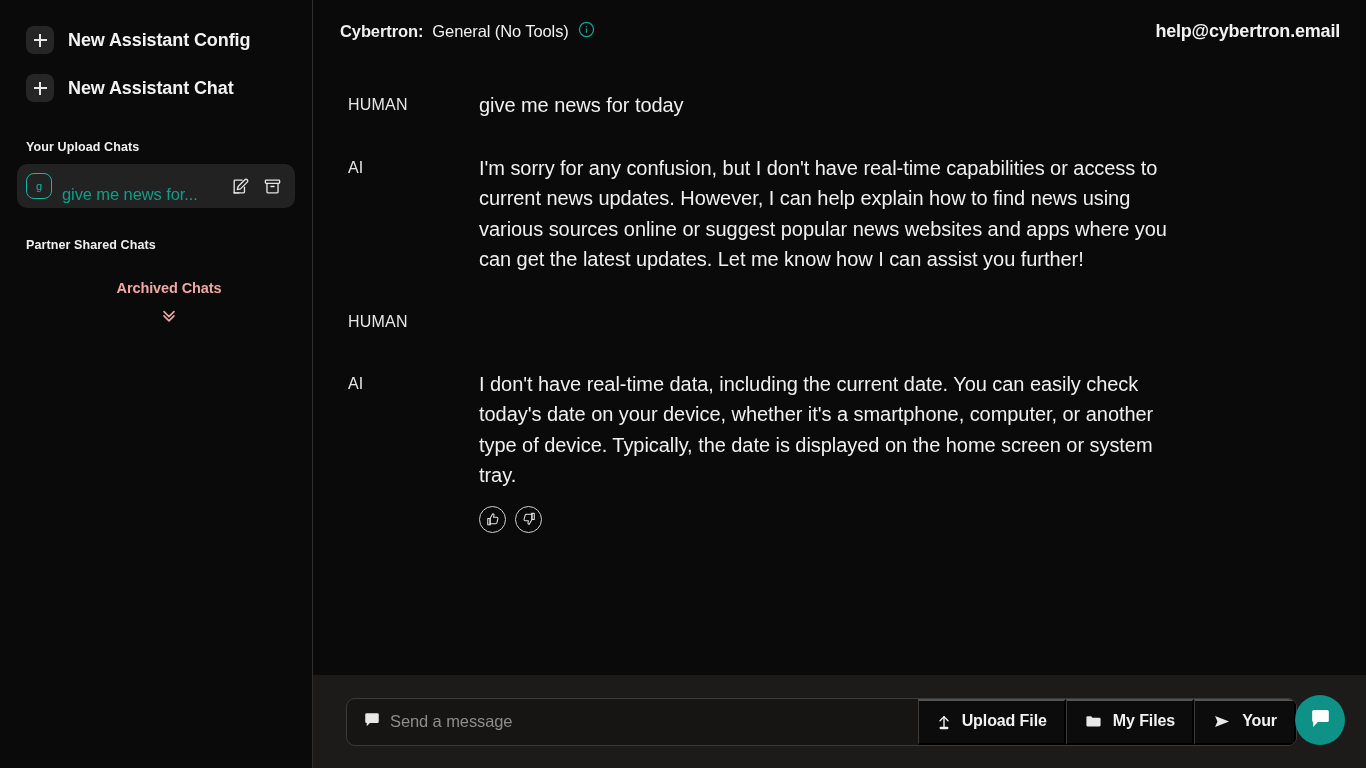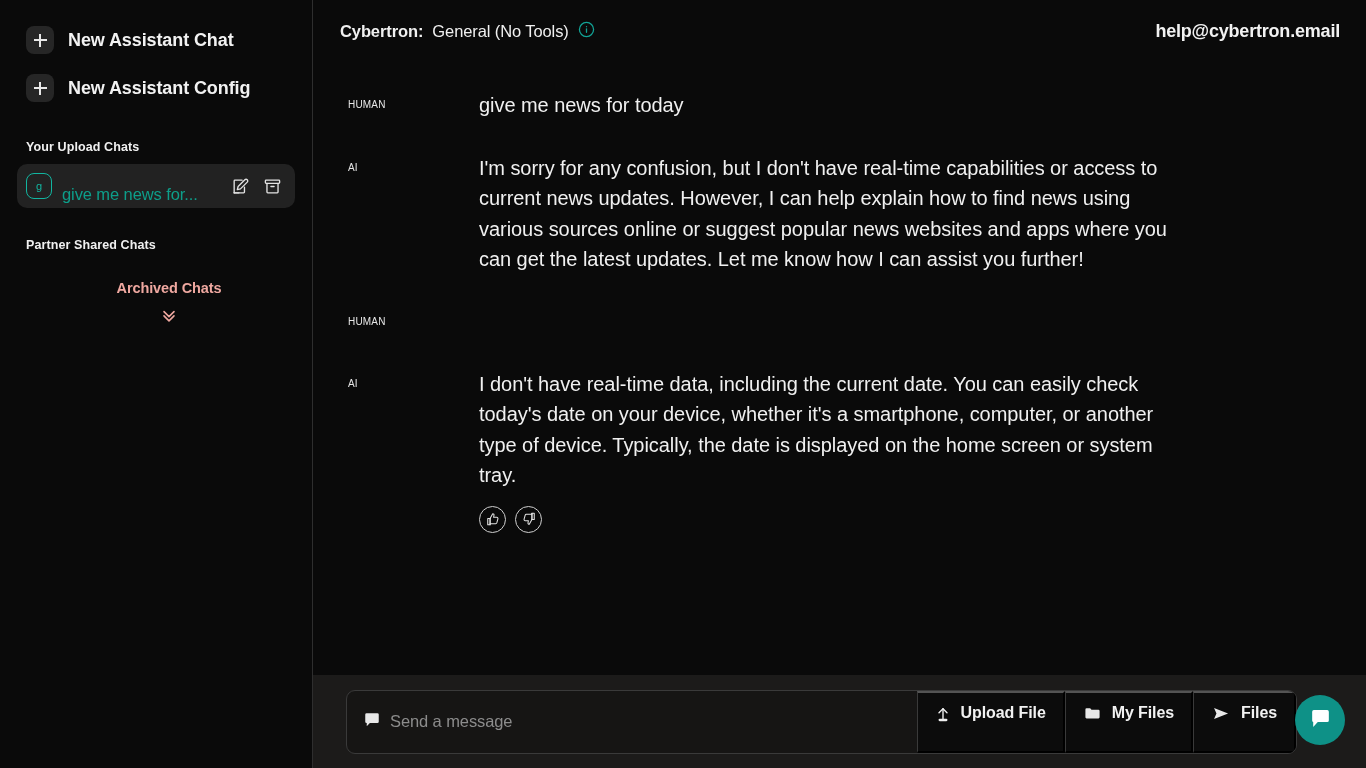--- a/index.html
+++ b/index.html
@@ -203,21 +203,21 @@
   }
 
   .msg {
     display: flex;
     padding: 0 30px 0 35px;
   }
   .msg + .msg { margin-top: 32px; }
 
   .msg-role {
     flex: 0 0 131px;
-    font-size: 10px;
+    font-size: 16px;
     color: #e6e6e6;
     line-height: 30px;
     letter-spacing: 0.2px;
   }
 
   .msg-body {
     flex: 1 1 auto;
     max-width: 703px;
     font-size: 20px;
     line-height: 30.5px;
@@ -248,21 +248,21 @@
     background: #1c1b1a;
     display: flex;
     align-items: center;
     padding: 0 0 0 33px;
     position: relative;
   }
 
   .composer {
     display: flex;
     align-items: stretch;
-    height: 64px;
+    height: 48px;
     width: 951px;
     border: 1px solid #3a3a3a;
     border-radius: 9px;
     background: #161514;
     overflow: hidden;
   }
 
   .input-wrap {
     flex: 1 1 auto;
     display: flex;
@@ -322,26 +322,26 @@
 </style>
 </head>
 <body>
 
 <div class="app">
 
   <aside class="sidebar">
 
     <div class="new-row">
       <span class="plus-box"></span>
-      <span class="new-row-label">New Assistant Chat</span>
+      <span class="new-row-label">New Assistant Config</span>
     </div>
 
     <div class="new-row">
       <span class="plus-box"></span>
-      <span class="new-row-label">New Assistant Config</span>
+      <span class="new-row-label">New Assistant Chat</span>
     </div>
 
     <div class="section-label section-private">Your Upload Chats</div>
 
     <div class="chat-item">
       <span class="chat-avatar">g</span>
       <span class="chat-title">give me news for...</span>
       <span class="chat-act">
         <svg width="19" height="19" viewBox="0 0 24 24" fill="none" stroke="#e4e4e4" stroke-width="1.7" stroke-linecap="round" stroke-linejoin="round">
           <path d="M4 20h6"></path>
@@ -465,21 +465,21 @@
           </span>
           <span class="lbl">My Files</span>
         </button>
 
         <button class="composer-btn">
           <span>
             <svg width="20" height="17" viewBox="0 0 24 24" fill="#e8e8e8">
               <path d="M2.2 4.4 22 12 2.2 19.6 5.6 12Z"></path>
             </svg>
           </span>
-          <span class="lbl">Files</span>
+          <span class="lbl">Your</span>
         </button>
       </div>
 
       <div class="fab">
         <span>
           <svg width="25" height="25" viewBox="0 0 24 24" fill="#ffffff">
             <path d="M4 5.4A1.6 1.6 0 0 1 5.6 3.8h12.8A1.6 1.6 0 0 1 20 5.4v8.4a1.6 1.6 0 0 1-1.6 1.6H9.4L5 20.2v-4.8A1.6 1.6 0 0 1 4 13.8Z"></path>
           </svg>
         </span>
       </div>

